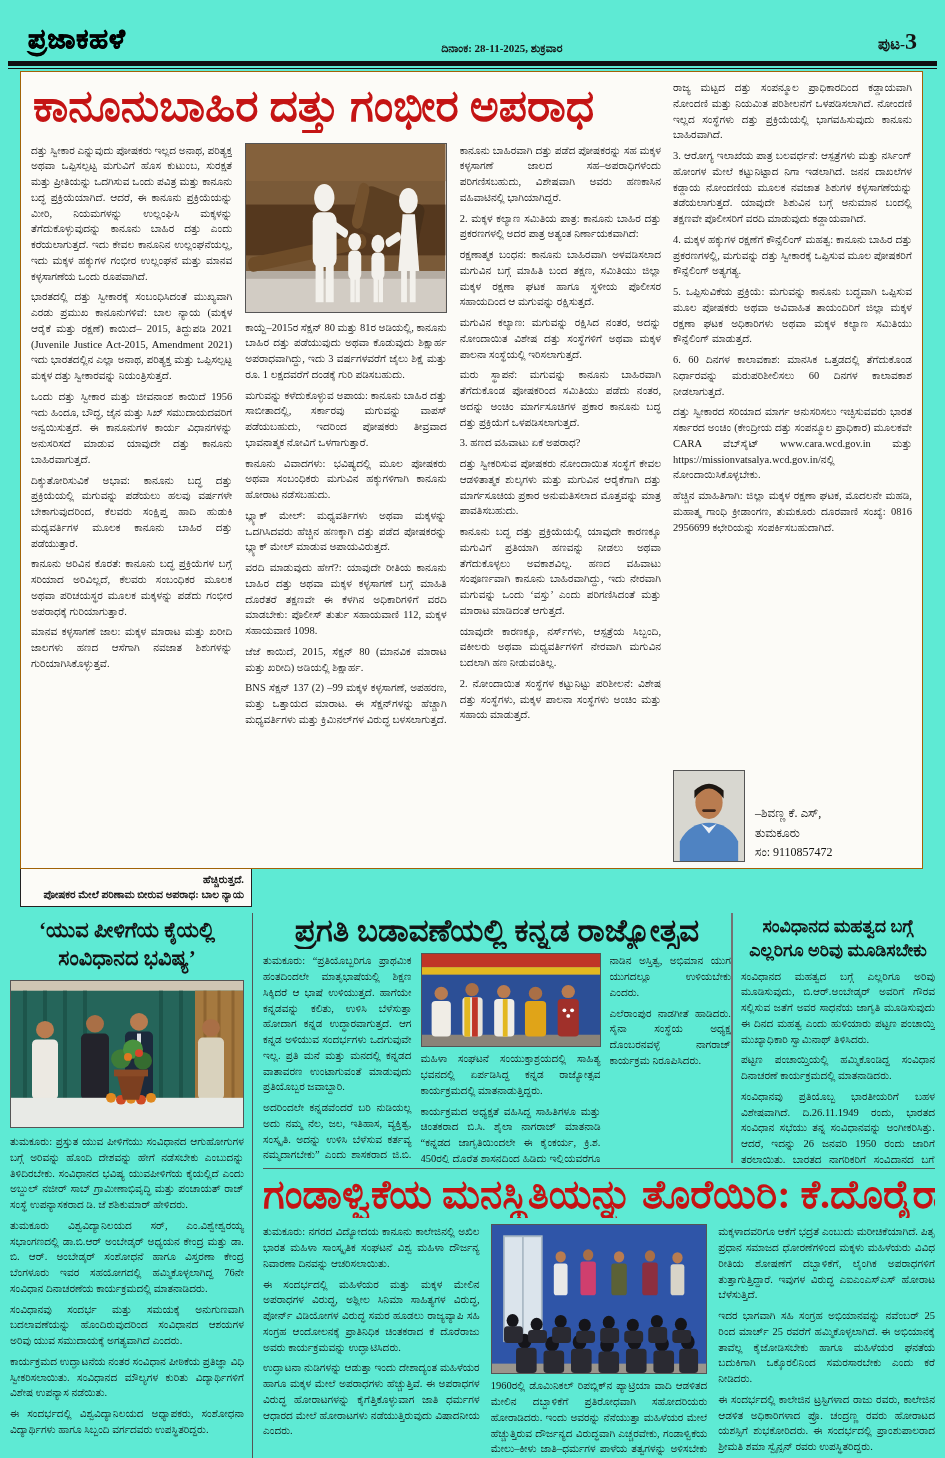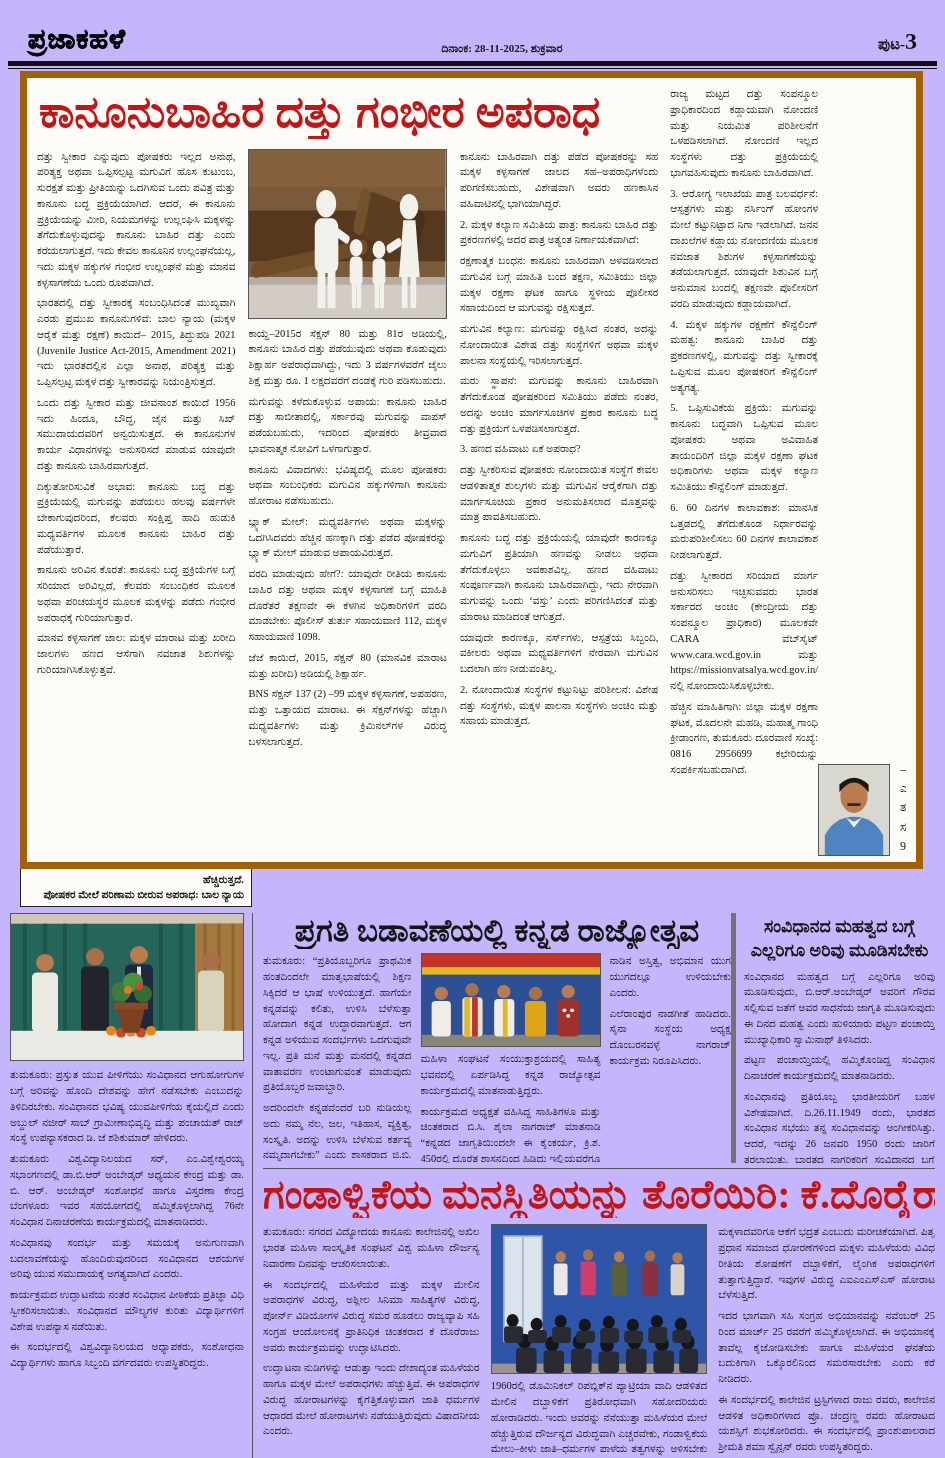--- a/index.html
+++ b/index.html
@@ -1,36 +1,36 @@
 <!DOCTYPE html>
 <html><head>
 <meta charset="utf-8">
 <style>
   * { margin:0; padding:0; box-sizing:border-box; }
   body { background:#888; font-family:"Liberation Serif","DejaVu Serif",serif; }
-  .page { width:945px; height:1458px; background:#c4b5fd; margin:0 auto; position:relative;
+  .page { width:945px; height:1458px; background:#5eead4; margin:0 auto; position:relative;
           overflow:hidden; color:#141414; }
   
   .hdr { display:flex; align-items:flex-end; justify-content:space-between;
          padding:24px 28px 4px 28px; }
   .masthead { font-size:27px; font-weight:bold; letter-spacing:1px; -webkit-text-stroke:.6px #000; }
   .dateline { font-size:11px; font-weight:bold; }
   .pageno { font-size:15px; font-weight:bold; }
   .pageno b { font-size:24px; }
   .hdr-rule { margin:2px 8px 0 8px; border-top:5px solid #111; border-bottom:1px solid #111; height:8px; }
   
-  .main-box { margin:2px 22px 0 20px; border:7px solid #a16207; padding:8px 10px 6px 10px;
+  .main-box { margin:2px 22px 0 20px; border:1px solid #a16207; padding:8px 10px 6px 10px;
               height:798px; display:flex; gap:12px; overflow:hidden; background:#fcfbf7; }
   .main-left { width:72.5%; display:flex; flex-direction:column; overflow:hidden; }
   .main-headline { font-weight:bold; font-size:44px; line-height:1.15; color:#c41414;
                    white-space:nowrap; overflow:hidden; margin:2px 0 10px 2px; }
   .cols3 { display:flex; gap:13px; height:688px; overflow:hidden; }
   .mcol { flex:1 1 0; overflow:hidden; }
   .bodytext p { font-size:10.5px; line-height:1.5; text-align:justify; margin-bottom:5px; }
-  .main-right { width:27.5%; overflow:hidden; display:flex; flex-direction:row; }
+  .main-right { width:27.5%; overflow:hidden; display:flex; flex-direction:column; }
   .photo-frame { border:1px solid #555; display:block; }
   .gavel { width:100%; height:170px; margin-bottom:7px; }
   .byline-row { display:flex; gap:10px; margin-top:auto; padding-top:6px; align-items:flex-end; }
   .author { width:72px; height:92px; flex:0 0 auto; }
   .byline { font-size:12px; font-weight:normal; line-height:1.6; }
   .tail-strip { margin-left:20px; width:232px; border:1px solid #222; border-top:none;
                 padding:3px 7px 4px 7px; background:#fcfbf7;text-align:right; }
   .tail-strip p { font-size:10.5px; line-height:1.45; font-weight:bold; }
   
   .bottom { margin:6px 10px 0 10px; display:flex; gap:10px; height:562px; overflow:hidden; }
@@ -40,21 +40,21 @@
   .b-rest { flex:1 1 auto; display:flex; flex-direction:column; overflow:hidden; }
   .b-top { display:flex; height:250px; overflow:hidden; }
   .mid-art { flex:1 1 auto; overflow:hidden; }
   .mid-head { font-weight:bold; font-size:31px; white-space:nowrap; overflow:hidden;
               text-align:center; margin-bottom:4px; }
   .mid-cols { display:flex; gap:9px; overflow:hidden; }
   .mid-c1 { width:33%; overflow:hidden; }
   .mid-c2 { width:40%; overflow:hidden; }
   .mid-c3 { width:27%; overflow:hidden; }
   .mid-photo { width:100%; height:94px; margin-bottom:4px; }
-  .right-art { width:204px; flex:0 0 auto; border-left:5px solid #737373; padding-left:8px; overflow:hidden; }
+  .right-art { width:204px; flex:0 0 auto; border-left:2px solid #737373; padding-left:8px; overflow:hidden; }
   .right-head { font-weight:bold; font-size:17.5px; line-height:1.35; text-align:center; margin:2px 0 6px 0; }
   .ganda { border-top:1px solid #555; margin-top:5px; padding-top:3px; overflow:hidden; }
   .ganda-head { font-weight:bold; font-size:40px; color:#c41414; white-space:nowrap;
                 overflow:hidden; line-height:1.15; margin-bottom:6px; }
   .ganda-cols { display:flex; gap:11px; overflow:hidden; height:250px; }
   .g-c { flex:1 1 0; overflow:hidden; }
   .g-photo { width:100%; height:150px; margin-bottom:4px; }
 </style>
 </head>
 <body>
@@ -170,20 +170,21 @@
     </div>
   </div>
   <div class="tail-strip">
       <p>ಹೆಚ್ಚಿರುತ್ತದೆ.</p>
       <p>ಪೋಷಕರ ಮೇಲೆ ಪರಿಣಾಮ ಬೀರುವ ಅಪರಾಧ: ಬಾಲ ನ್ಯಾಯ</p>
     </div>
 
   <div class="bottom">
 
     <div class="b-left">
+      <div class="b-head">‘ಯುವ ಪೀಳಿಗೆಯ ಕೈಯಲ್ಲಿ ಸಂವಿಧಾನದ ಭವಿಷ್ಯ’</div>
       <figure class="b-photo photo-frame">
         <svg viewBox="0 0 232 150" preserveAspectRatio="none" width="100%" height="100%">
           <rect width="232" height="150" fill="#25655a"></rect>
           <rect width="232" height="10" fill="#cfc6b4"></rect>
           <g stroke="#1d554b" stroke-width="4">
             <line x1="14" y1="10" x2="14" y2="122"></line>
               <line x1="34" y1="10" x2="34" y2="122"></line>
             <line x1="54" y1="10" x2="54" y2="122"></line>
               <line x1="74" y1="10" x2="74" y2="122"></line>
             <line x1="150" y1="10" x2="150" y2="122"></line>

